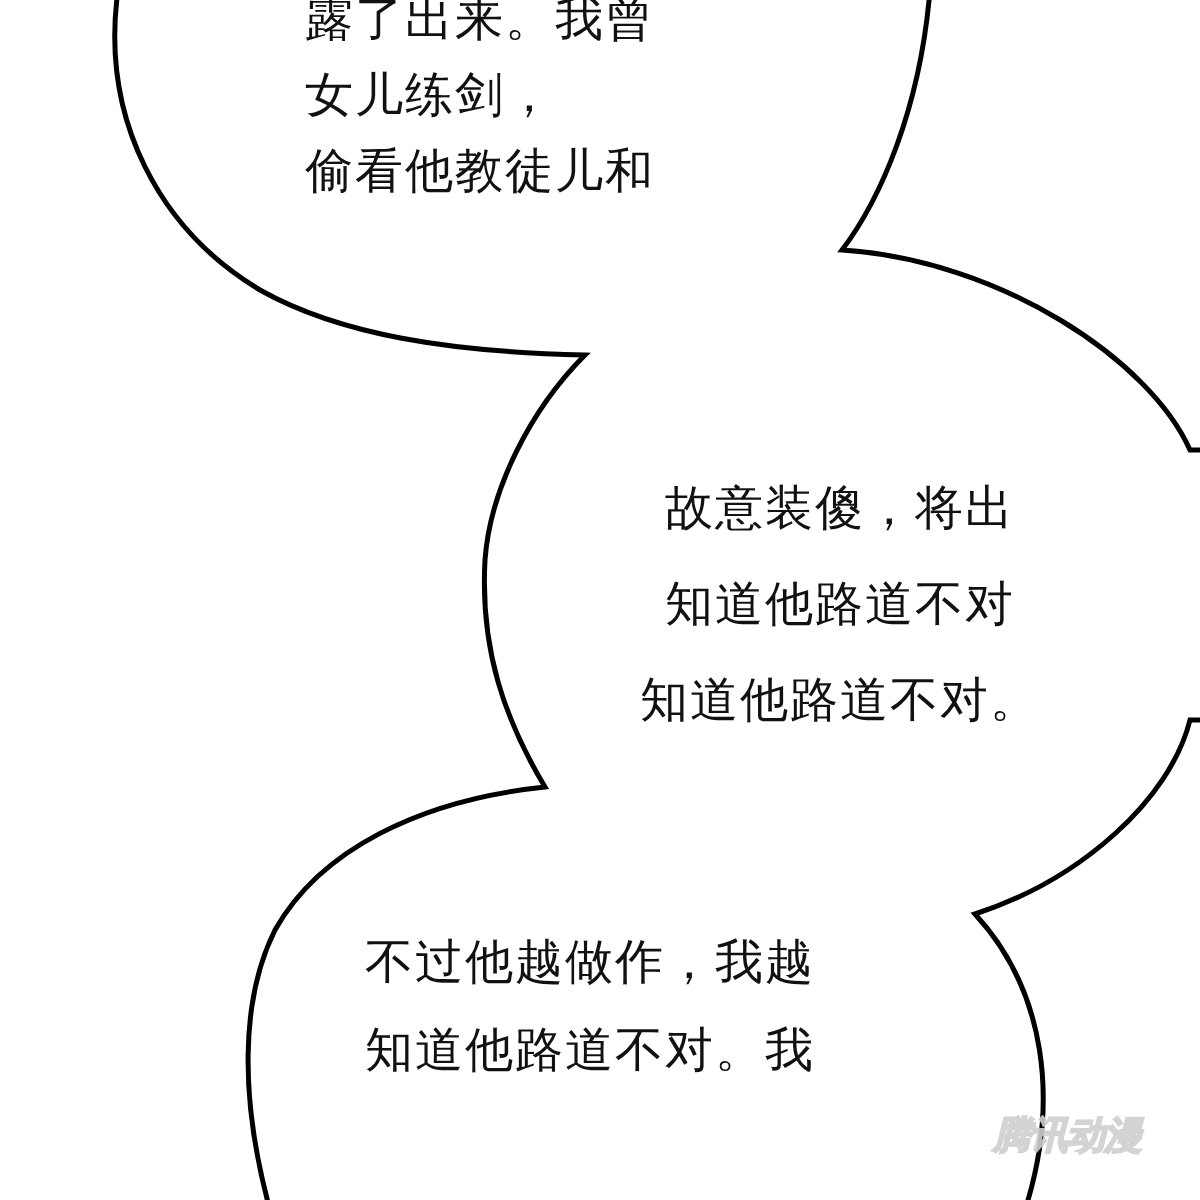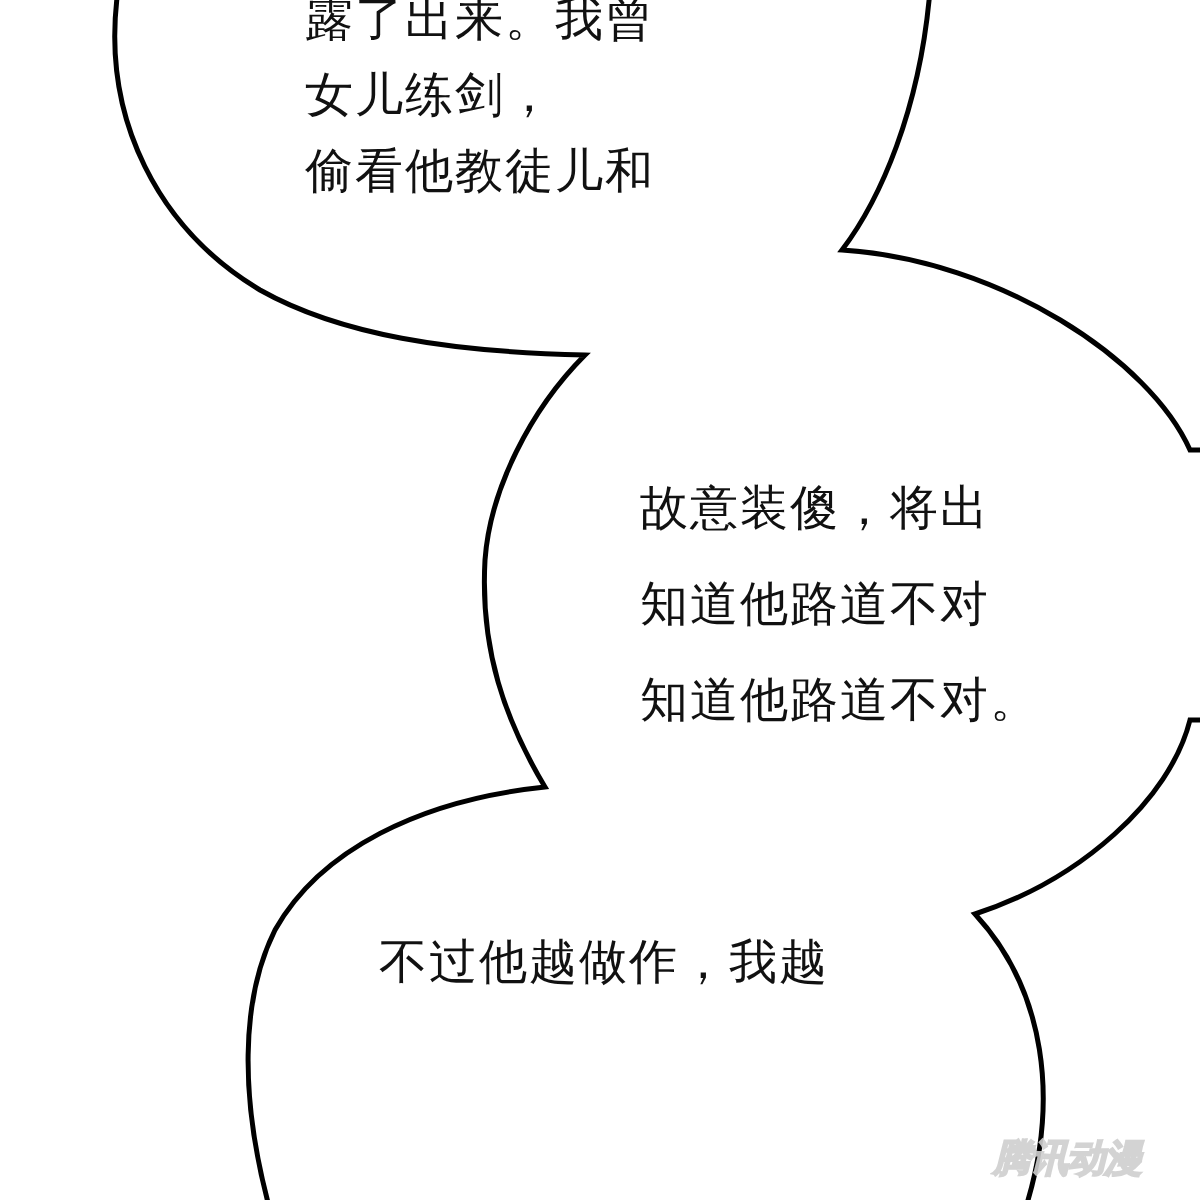--- a/index.html
+++ b/index.html
@@ -11,26 +11,26 @@
     font-family: "DejaVu Sans", "Liberation Sans", sans-serif;
     color: #111111;
     font-size: 48px;
     line-height: 56px;
     white-space: nowrap;
     letter-spacing: 2px;
   }
   .text-line { display: block; height: 52px; }
   #block-1 { left: 305px; top: -20px; }
   #block-1 .text-line { height: 76px; line-height: 76px; }
-  #block-2 { left: 640px; top: 476px; }
+  #block-2 { left: 640px; top: 476px; text-align: center; }
   #block-2 .text-line { height: 96px; line-height: 62px; }
-  #block-3 { left: 379px; top: 930px; }
+  #block-3 { left: 365px; top: 930px; }
   #block-3 .text-line { height: 88px; line-height: 62px; }
   .watermark {
-    position: absolute; left: 993px; top: 1133px;
+    position: absolute; left: 993px; top: 1110px;
     font-family: "DejaVu Sans", sans-serif; font-weight: bold;
     font-size: 38px; letter-spacing: -1px; font-style: italic;
     color: #ffffff;
     -webkit-text-stroke: 2px #cfcfcf;
     opacity: 0.9;
   }
 </style>
 </head>
 <body>
 
@@ -59,16 +59,17 @@
   </div>
 
   <div class="text-block" id="block-2">
     <span class="text-line">故意装傻，将出</span>
     <span class="text-line">知道他路道不对</span>
     <span class="text-line">知道他路道不对。</span>
   </div>
 
   <div class="text-block" id="block-3">
     <span class="text-line">不过他越做作，我越</span>
+    <span class="text-line">知道他路道不对。我</span>
   </div>
 
   <div class="watermark">腾讯动漫</div>
 </div>
 
 </body></html>

